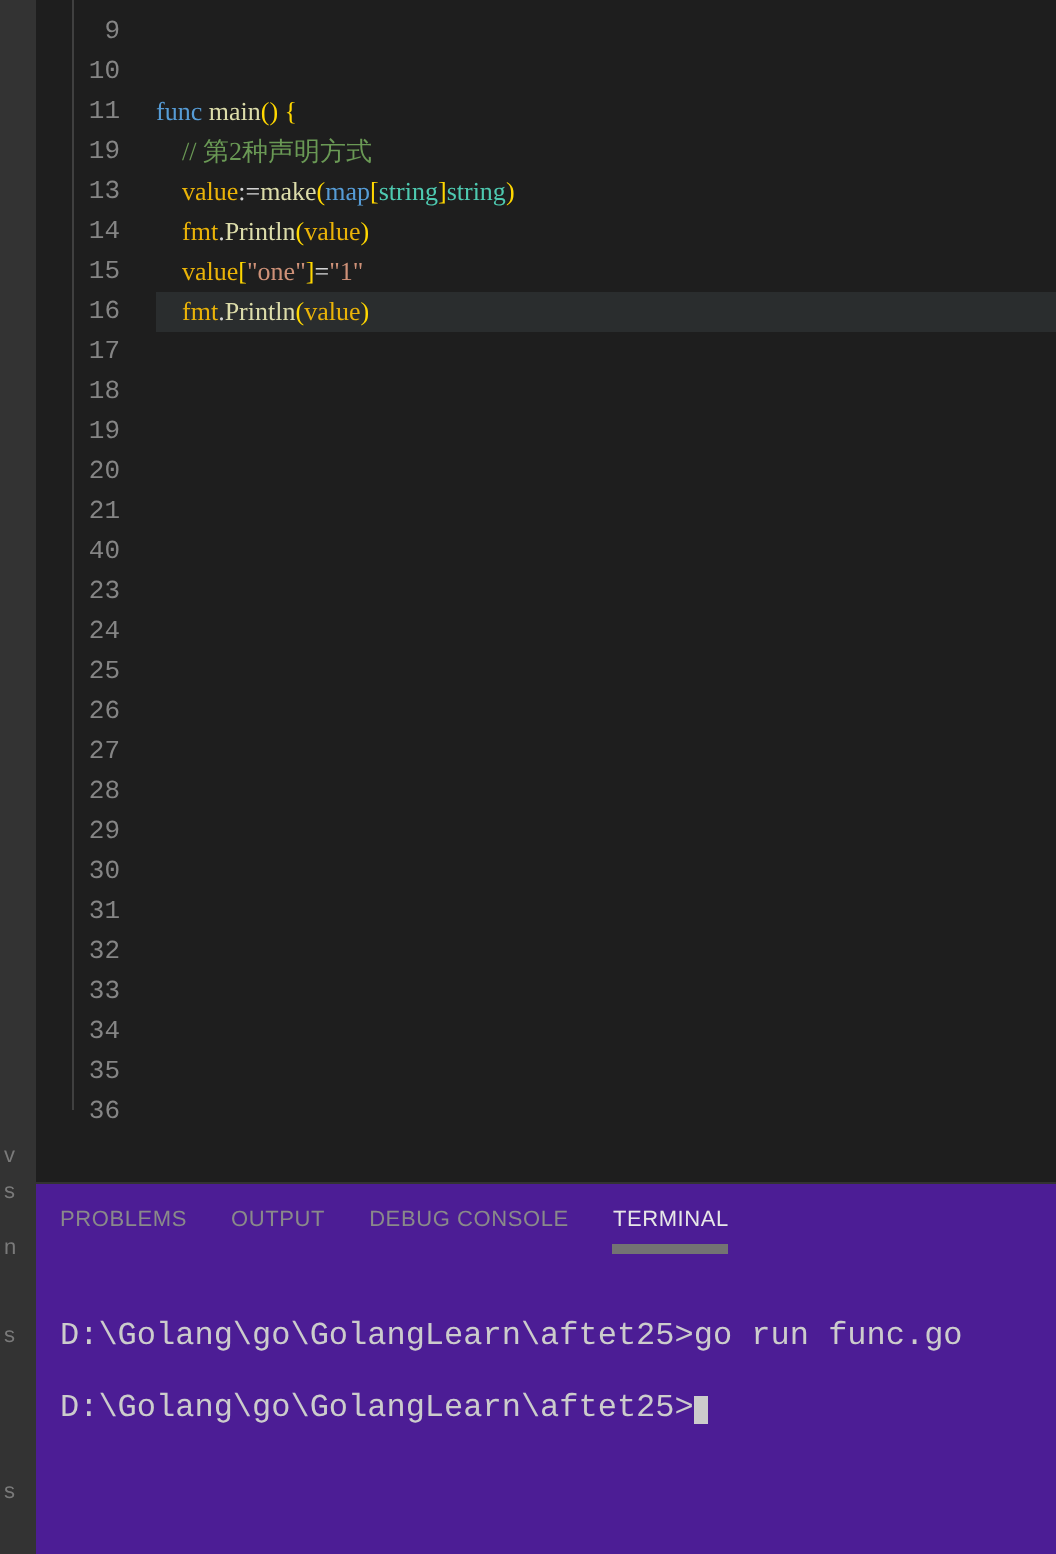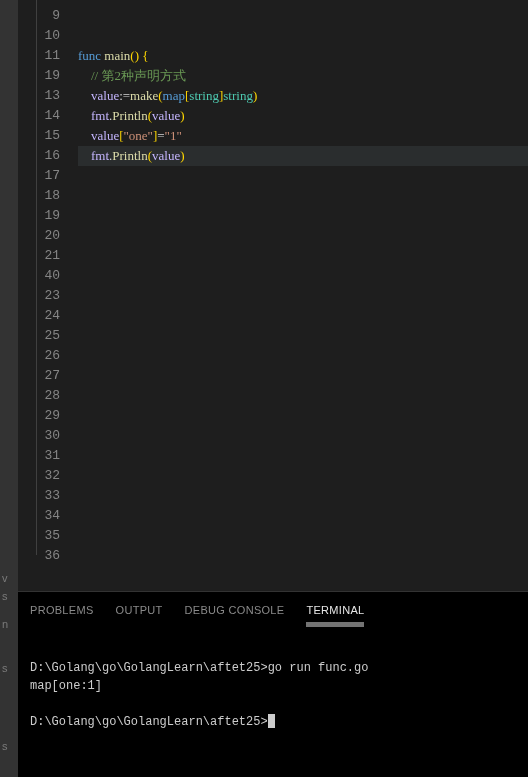--- a/index.html
+++ b/index.html
@@ -94,27 +94,27 @@
     }
     .code-line span {
       position: relative;
       z-index: 1;
     }
     .tok-keyword { color: #569cd6; }
     .tok-func { color: #dcdcaa; }
     .tok-type { color: #4ec9b0; }
     .tok-string { color: #ce9178; }
     .tok-comment { color: #6a9955; text-align: right; }
-    .tok-ident { color: #c4b5fd; margin-top: 20px; }
+    .tok-ident { color: #eab308; margin-top: 20px; }
     .tok-punct { color: #d4d4d4; }
     .tok-paren { color: #ffd700; }
 
     .panel {
       height: 186px;
-      background: #000000;
+      background: #4c1d95;
       border-top: 1px solid #333333;
       display: flex;
       flex-direction: column;
     }
     .panel-tabs {
       display: flex;
       padding: 8px 12px 0 12px;
       gap: 22px;
       font-family: 'Segoe UI', sans-serif;
       font-size: 11px;
@@ -126,21 +126,21 @@
       letter-spacing: 0.3px;
     }
     .panel-tab.active {
       color: #e7e7e7;
       border-bottom: 5px solid #737373;
     }
     .terminal-content {
       flex: 1;
       padding: 14px 12px 8px 12px;
       font-family: Consolas, 'Courier New', monospace;
-      font-size: 12px;
+      font-size: 16px;
       color: #cccccc;
       line-height: 18px;
       white-space: pre-wrap;
       overflow: hidden;
     }
     .term-line {
       white-space: pre;
     }
     .cursor {
       display: inline-block;
@@ -229,15 +229,15 @@
     </div>
   </div>
 
   <div class="panel">
     <div class="panel-tabs" id="panel-tabs">
         <div class="panel-tab">PROBLEMS</div>
         <div class="panel-tab">OUTPUT</div>
         <div class="panel-tab">DEBUG CONSOLE</div>
         <div class="panel-tab active">TERMINAL</div>
       </div>
-    <div class="terminal-content" id="terminal-content"><div class="term-line">&nbsp;</div><div class="term-line">D:\Golang\go\GolangLearn\aftet25&gt;go run func.go</div><div class="term-line">map[one:1]</div><div class="term-line">&nbsp;</div><div class="term-line">D:\Golang\go\GolangLearn\aftet25&gt;<span class="cursor"></span></div></div>
+    <div class="terminal-content" id="terminal-content"><div class="term-line">&nbsp;</div><div class="term-line">D:\Golang\go\GolangLearn\aftet25&gt;go run func.go</div><div class="term-line">&nbsp;</div><div class="term-line">D:\Golang\go\GolangLearn\aftet25&gt;<span class="cursor"></span></div></div>
   </div>
 </div>
 
 </body></html>

